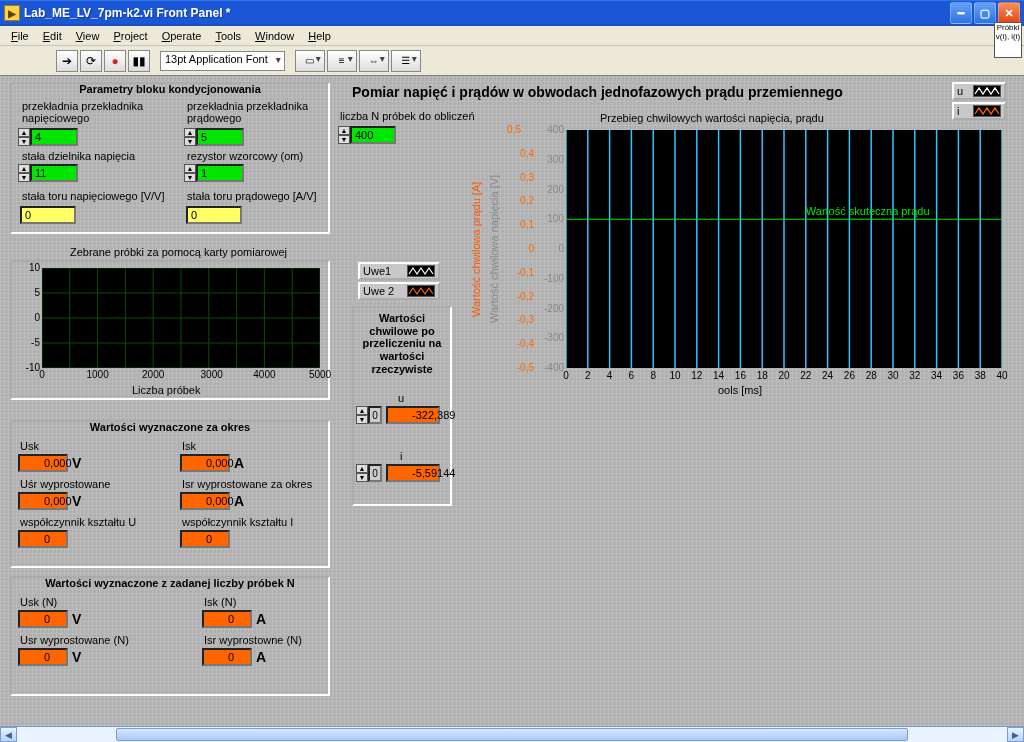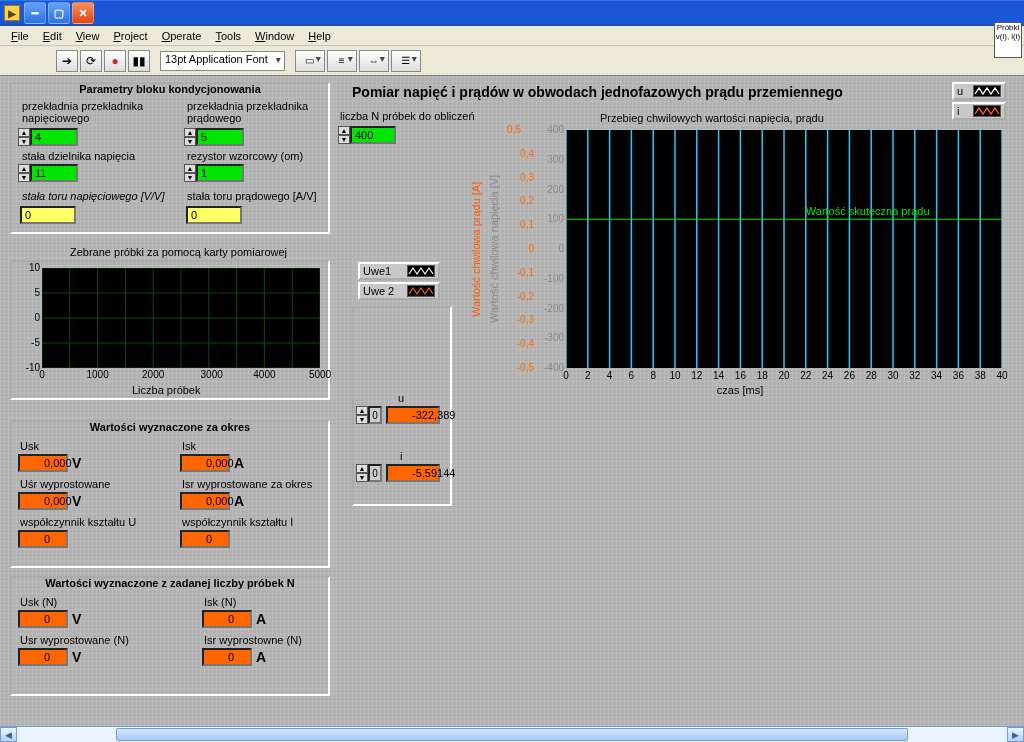--- a/index.html
+++ b/index.html
@@ -47,20 +47,21 @@
   .hscroll { position:absolute; left:0; right:0; bottom:0; height:16px; background:#d6e7fd; border-top:1px solid #7c9bd1; display:flex; align-items:center; }
   .hscroll .arrow { width:17px; height:15px; background:linear-gradient(#eaf2ff,#b9d2fb); border:1px solid #7c9bd1; display:flex; align-items:center; justify-content:center; font-size:9px; color:#3a5fa0;}
   .hscroll .track { flex:1; height:15px; background:#e9f2ff; position:relative;}
   .hscroll .thumb { position:absolute; height:13px; top:1px; background:linear-gradient(#d8e7ff,#a9c9f8); border:1px solid #7c9bd1; border-radius:2px;}
 </style>
 </head>
 <body>
 
 <div class="titlebar">
   <div class="vi-icon">▶</div>
+  <div class="title">Lab_ME_LV_7pm-k2.vi Front Panel *</div>
   <div class="winbtns">
     <div class="winbtn min">━</div>
     <div class="winbtn max">▢</div>
     <div class="winbtn close">✕</div>
   </div>
 </div>
 
 <div class="menubar">
   <div class="menuitem"><u>F</u><span>ile</span></div>
   <div class="menuitem"><u>E</u>dit</div>
@@ -142,21 +143,21 @@
         </div>
       <div class="numbox green" style="width:48px;">11</div>
     </div>
     <div class="numctl" style="left:172px; top:80px;">
       <div class="spin">
           <div>▲</div>
           <div>▼</div>
         </div>
       <div class="numbox green" style="width:48px;">1</div>
     </div>
-    <div class="lbl" style="left:10px; top:106px;font-style:italic;">stała toru napięciowego [V/V]</div>
+    <div class="lbl" style="left:10px; top:106px;">stała toru napięciowego [V/V]</div>
     <div class="lbl" style="left:175px; top:106px;">stała toru prądowego [A/V]</div>
     <div class="numctl" style="left:8px; top:122px;">
       <div class="numbox yellow" style="width:56px;">0</div>
     </div>
     <div class="numctl" style="left:174px; top:122px;">
       <div class="numbox yellow" style="width:56px;">0</div>
     </div>
   </div>
 
   <div class="lbl" style="left:70px; top:170px; font-size:11px;">Zebrane próbki za pomocą karty pomiarowej</div>
@@ -217,20 +218,21 @@
   <div class="lbl" style="left:340px; top:34px;">liczba N próbek do obliczeń</div>
   <div class="numctl" style="left:338px; top:50px;">
     <div class="spin">
         <div>▲</div>
         <div>▼</div>
       </div>
     <div class="numbox green" style="width:46px;">400</div>
   </div>
 
   <div class="frame" style="left:352px; top:230px; width:100px; height:200px;">
+    <div class="lbl" style="left:4px; right:4px; top:4px; text-align:center; font-weight:bold; line-height:1.15;">Wartości chwilowe po przeliczeniu na wartości rzeczywiste</div>
     <div class="lbl" style="left:44px; top:84px;">u</div>
     <div class="numctl" style="left:2px; top:98px;">
       <div class="spin">
           <div>▲</div>
           <div>▼</div>
         </div>
       <div class="idxbox">0</div>
       <div style="width:4px"></div>
       <div class="numbox orange" style="width:54px;">-322,389</div>
     </div>
@@ -326,21 +328,21 @@
           <line x1="370.59999999999997" x2="370.59999999999997" y1="0" y2="238" stroke="#2fc4ff" stroke-width="1.5"></line>
           <line x1="392.40000000000003" x2="392.40000000000003" y1="0" y2="238" stroke="#2fc4ff" stroke-width="1.5"></line>
           <line x1="414.2" x2="414.2" y1="0" y2="238" stroke="#2fc4ff" stroke-width="1.5"></line>
           <line x1="436" x2="436" y1="0" y2="238" stroke="#2fc4ff" stroke-width="1.5"></line>
           <line x1="0" x2="436" y1="89.25" y2="89.25" stroke="#00e600" stroke-width="1.2"></line>
           <text x="239.8" y="85.25" fill="#00e600" font-size="11">Wartość skuteczna prądu</text>
         </svg></div>
 
     <div class="lbl" style="left:0px; top:4px; bottom:28px; width:16px; writing-mode:vertical-rl; transform:rotate(180deg); text-align:center; color:#ff5a00;">Wartość chwilowa prądu [A]</div>
     <div class="lbl" style="left:18px; top:4px; bottom:28px; width:16px; writing-mode:vertical-rl; transform:rotate(180deg); text-align:center; color:#888;">Wartość chwilowa napięcia [V]</div>
-    <div class="lbl" style="left:50%; bottom:0; transform:translateX(-50%);">czas [ms]</div>
+    <div class="lbl" style="left:50%; bottom:0; transform:translateX(-50%);">ools [ms]</div>
   <div class="lbl" style="position: absolute; left: 36px; top: 236px; width: 28px; text-align: right; color: rgb(255, 106, 0); font-size: 10px;">-0,5</div>
       <div class="lbl" style="position: absolute; left: 36px; top: 212.2px; width: 28px; text-align: right; color: rgb(255, 106, 0); font-size: 10px;">-0,4</div>
       <div class="lbl" style="position: absolute; left: 36px; top: 188.4px; width: 28px; text-align: right; color: rgb(255, 106, 0); font-size: 10px;">-0,3</div>
       <div class="lbl" style="position: absolute; left: 36px; top: 164.6px; width: 28px; text-align: right; color: rgb(255, 106, 0); font-size: 10px;">-0,2</div>
       <div class="lbl" style="position: absolute; left: 36px; top: 140.8px; width: 28px; text-align: right; color: rgb(255, 106, 0); font-size: 10px;">-0,1</div>
       <div class="lbl" style="position: absolute; left: 36px; top: 117px; width: 28px; text-align: right; color: rgb(255, 106, 0); font-size: 10px;">0</div>
       <div class="lbl" style="position: absolute; left: 36px; top: 93.2px; width: 28px; text-align: right; color: rgb(255, 106, 0); font-size: 10px;">0,1</div>
       <div class="lbl" style="position: absolute; left: 36px; top: 69.4px; width: 28px; text-align: right; color: rgb(255, 106, 0); font-size: 10px;">0,2</div>
       <div class="lbl" style="position: absolute; left: 36px; top: 45.6px; width: 28px; text-align: right; color: rgb(255, 106, 0); font-size: 10px;">0,3</div>
       <div class="lbl" style="position: absolute; left: 36px; top: 21.8px; width: 28px; text-align: right; color: rgb(255, 106, 0); font-size: 10px;">0,4</div>

